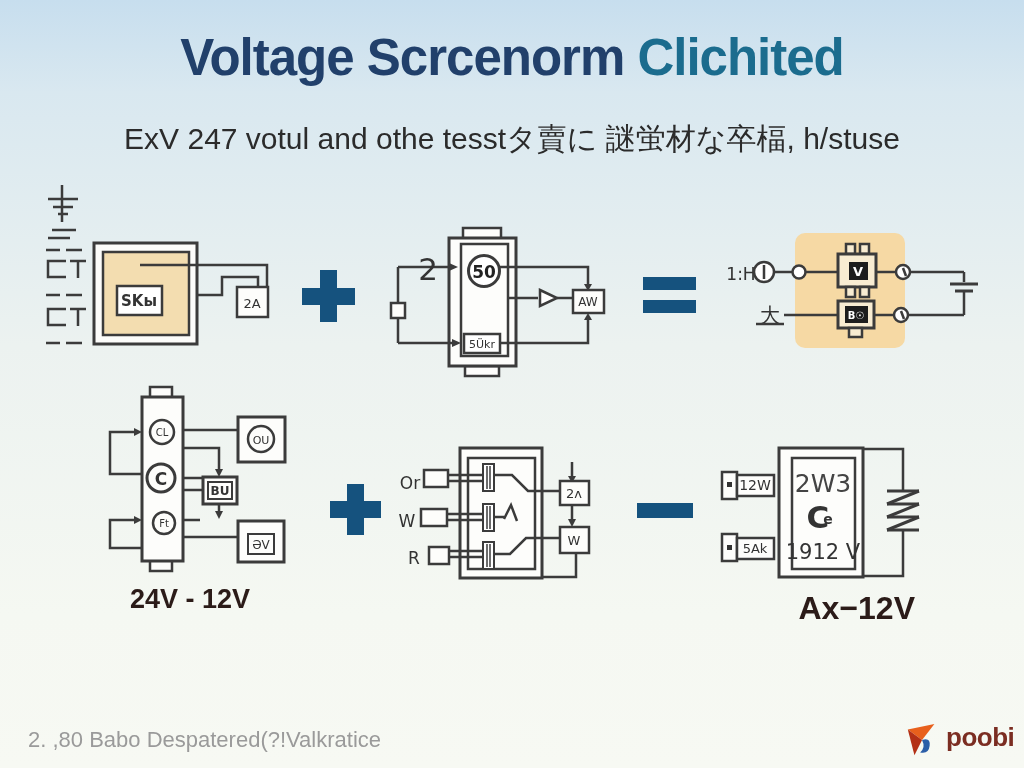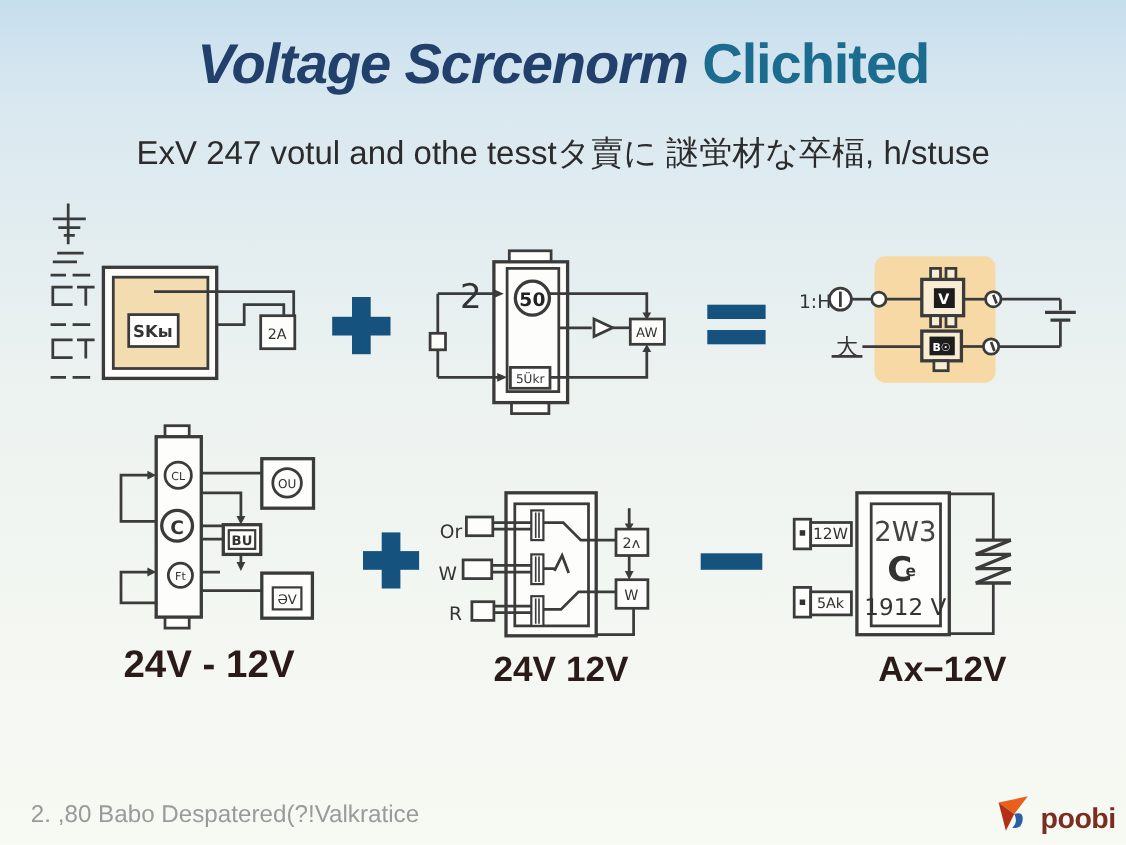--- a/index.html
+++ b/index.html
@@ -5,34 +5,34 @@
   html,body{margin:0;padding:0;}
   .stage{
     position:relative;width:1024px;height:768px;overflow:hidden;
     background:linear-gradient(180deg,#c7deee 0%,#d9e8f0 12%,#ecf2f0 45%,#f5f8f2 80%,#f7f9f3 100%);
     font-family:"Liberation Sans","DejaVu Sans",sans-serif;
   }
   .title{
     position:absolute;top:28px;left:0;width:1024px;text-align:center;
     font-size:51px;font-weight:bold;letter-spacing:-1px;white-space:nowrap;
   }
-  .title .t-main{color:#21406b;font-style:italic;}
+  .title .t-main{color:#21406b;}
   .title .t-accent{color:#1b6c8e;}
   .subtitle{
     position:absolute;top:119px;left:0;width:1024px;text-align:center;
     font-size:30px;color:#2b2b2b;white-space:nowrap;
   }
   svg.diagram{position:absolute;left:0;top:0;}
   .cap{position:absolute;font-weight:bold;color:#2b1b18;text-align:center;white-space:nowrap;}
-  .cap1{left:100px;top:584px;width:180px;font-size:35px;}
+  .cap1{left:100px;top:584px;width:180px;font-size:27px;}
   .cap2{left:435px;top:590px;width:150px;font-size:32px;}
   .cap3{left:755px;top:590px;width:160px;font-size:32px;text-align:right;}
   .notes{position:absolute;left:676px;top:636px;font-size:27px;line-height:35px;color:#1c1c1c;letter-spacing:1px;}
   .footer{position:absolute;left:28px;top:727px;font-size:22px;color:#9a9a9a;}
-  .brand{position:absolute;left:903px;top:722px;display:flex;align-items:flex-end;gap:3px;}
+  .brand{position:absolute;left:903px;top:722px;display:flex;align-items:flex-start;gap:3px;}
   .brand-text{font-size:26px;font-weight:bold;color:#7b2d22;letter-spacing:-0.5px;}
 </style>
 </head>
 <body>
 
 <div class="stage">
 
   <div class="title">
     <span class="t-main">Voltage Scrcenorm</span>
     <span class="t-accent">Clichited</span>
@@ -222,21 +222,20 @@
       <rect x="727" y="545" width="5" height="5" fill="#333" stroke="none"></rect>
       <rect x="737" y="538" width="37" height="21" fill="#fdfdfb"></rect>
       <text x="755" y="553" text-anchor="middle" font-size="13" fill="#333" stroke="none">5Ak</text>
       <path d="M863,449 H903 V491 M903,530 V576 H863"></path>
       <path d="M887,491 H919 M887,504 H919 M887,517 H919 M887,530 H919" stroke-width="3"></path>
       <path d="M919,491 L887,504 M919,504 L887,517 M919,517 L887,530" stroke-width="3"></path>
     </g>
   </svg>
 
   <div class="cap cap1">24V - 12V</div>
-  <div class="cap cap2">24V 12V</div>
   <div class="cap cap3">Ax−12V</div>
 
   <div class="notes">
   </div>
 
   <div class="footer">2. ,80 Babo Despatered(?!Valkratice</div>
 
   <div class="brand">
     <svg width="40" height="38" viewBox="0 0 40 40">
       <polygon points="4,8 32,2 19,19" fill="#e8601c"></polygon>

